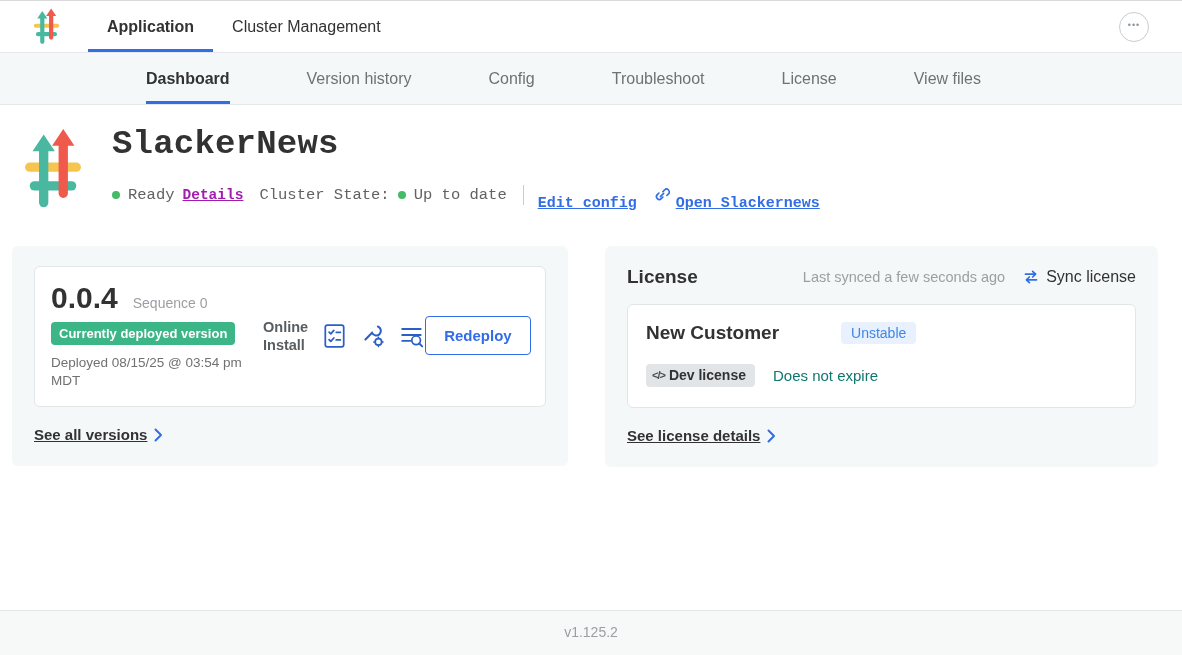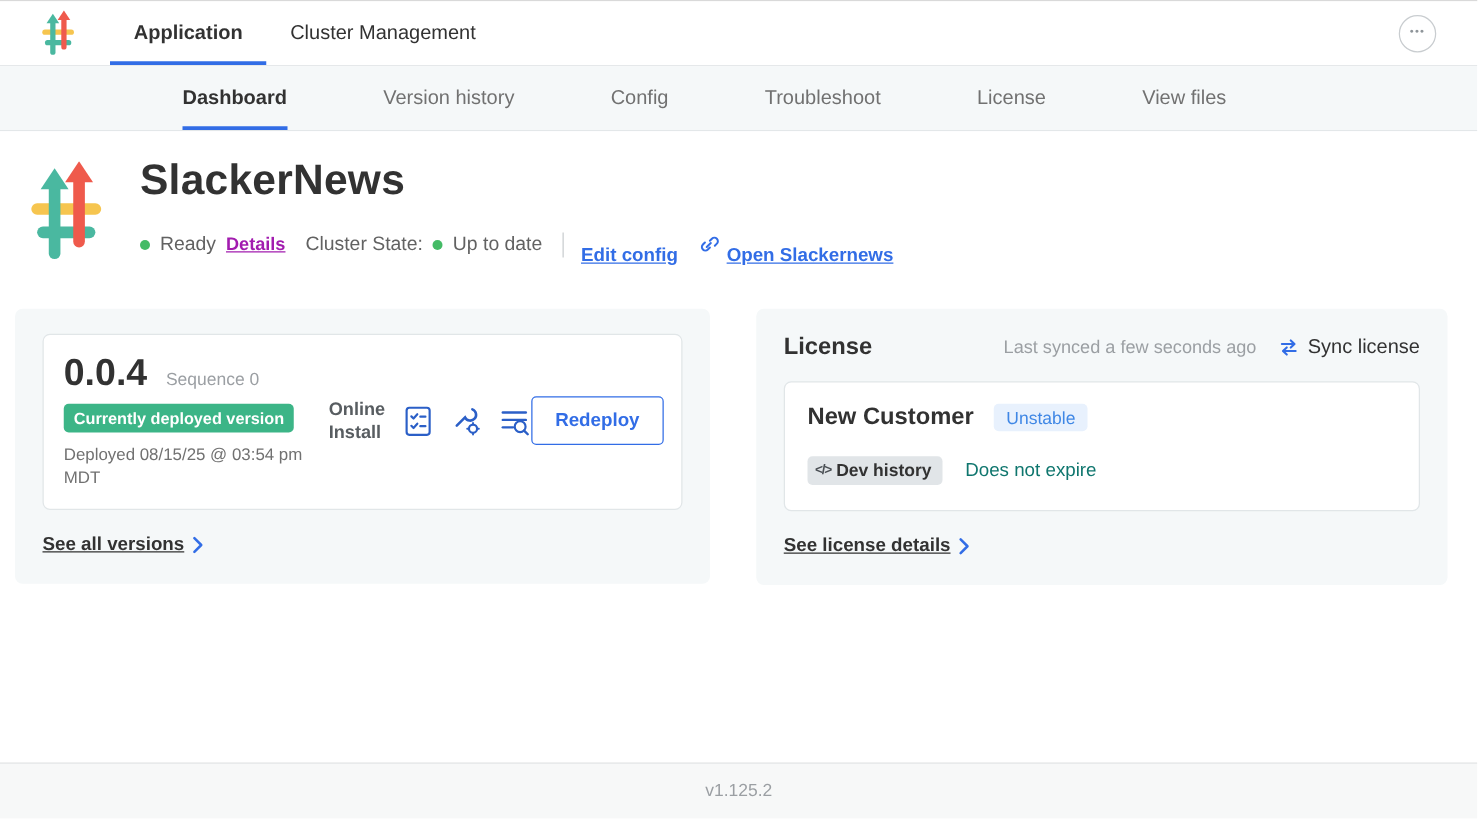--- a/index.html
+++ b/index.html
@@ -49,21 +49,21 @@
     padding-left: 146px; gap: 77px;
   }
   .sub-tab {
     display: flex; align-items: center; font-size: 16px; color: #717171;
     cursor: pointer; border-bottom: 3px solid transparent; border-top: 3px solid transparent;
   }
   .sub-tab.active { color: #323232; font-weight: 600; border-bottom-color: var(--accent, #326de6); }
 
   
   main { flex: 1; background: #fff; }
-  .app-header { display: flex; padding: 20px 4px 0 22px; gap: 28px; }
+  .app-header { display: flex; padding: 20px 4px 0 22px; gap: 28px; font-family: Liberation Mono, monospace; }
   .app-header .app-icon { margin-top: 4px; }
   .app-title { font-size: 34px; font-weight: 700; color: #323232; letter-spacing: 0.2px; }
   .status-row {
     display: flex; align-items: center; margin-top: 14px;
     font-size: 15.5px; color: #626262;
   }
   .dot { width: 8px; height: 8px; border-radius: 50%; background: var(--success, #44bb66); display: inline-block; }
   .status-row .gap-s { margin-left: 8px; }
   .status-row .gap-m { margin-left: 16px; }
   a.plainlink { color: #a21caf; text-decoration: underline; font-weight: 600; font-size: 14.5px; cursor: pointer; }
@@ -103,21 +103,21 @@
     padding: 10px 18px; border-radius: 4px; cursor: pointer;
     font-family: inherit;
   }
   .see-link {
     display: inline-flex; align-items: center; gap: 7px; margin-top: 19px;
     font-size: 15px; font-weight: 600; color: #323232; cursor: pointer;
   }
   .see-link span { text-decoration: underline; }
 
   .license .inner { padding: 17px 18px 20px 18px; }
-  .cust-row { display: flex; align-items: center; }
+  .cust-row { display: flex; align-items: center; gap: 46px; }
   .cust-name { font-size: 19px; font-weight: 700; color: #323232; }
   .badge-channel {
     margin-left: 16px; background: var(--channel_badge_bg, #e8f1fd);
     color: var(--channel_badge_text, #3f87e5);
     font-size: 14px; padding: 3px 10px; border-radius: 4px;
   }
   .lic-row { display: flex; align-items: center; margin-top: 20px; }
   .badge-gray {
     background: #e1e5e8; color: #323232; font-size: 14px; font-weight: 700;
     padding: 3px 9px 4px 6px; border-radius: 4px; display: inline-flex; align-items: center; gap: 4px;
@@ -297,21 +297,21 @@
         </div>
 
         <div class="inner">
           <div class="cust-row">
             <span class="cust-name">New Customer</span>
             <span class="badge-channel">Unstable</span>
           </div>
           <div class="lic-row">
             <span class="badge-gray">
               <span class="code-glyph">&lt;/&gt;</span>
-              <span>Dev history</span>
+              <span>Dev license</span>
             </span>
             <span class="muted">Does not expire</span>
           </div>
         </div>
 
         <a class="see-link">
           <span>See license details</span>
           <span>
             <svg width="9" height="14" viewBox="0 0 9 14" fill="none" stroke="#326de6" stroke-width="2" stroke-linecap="round" stroke-linejoin="round">
               <polyline points="1.5,1.5 7,7 1.5,12.5"></polyline>

